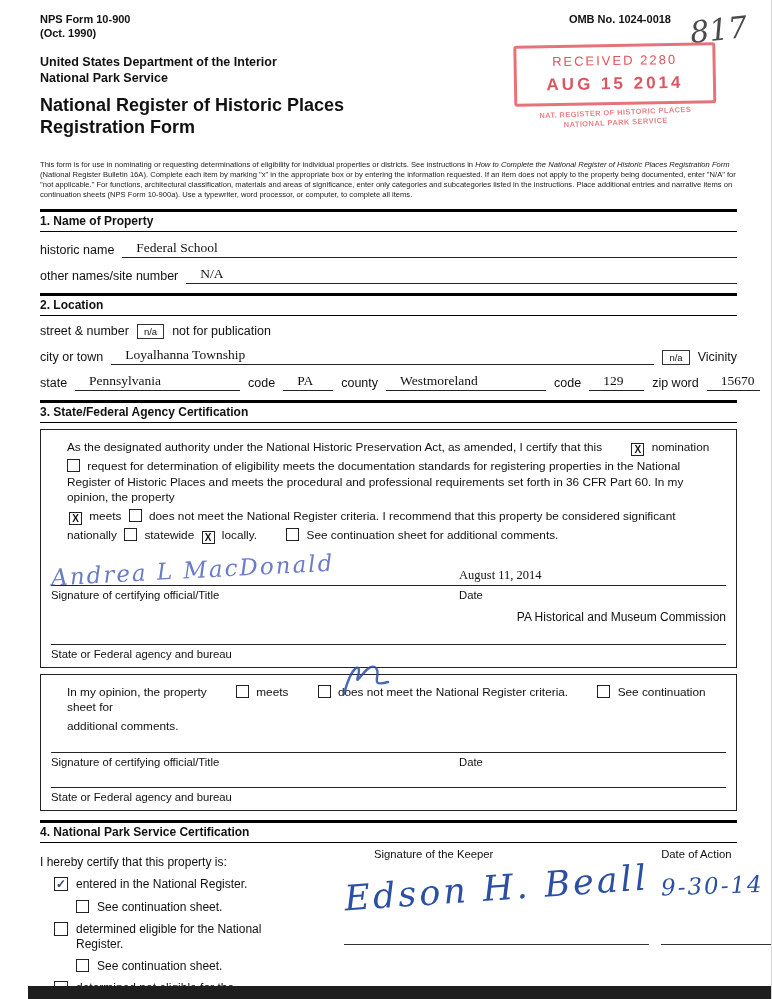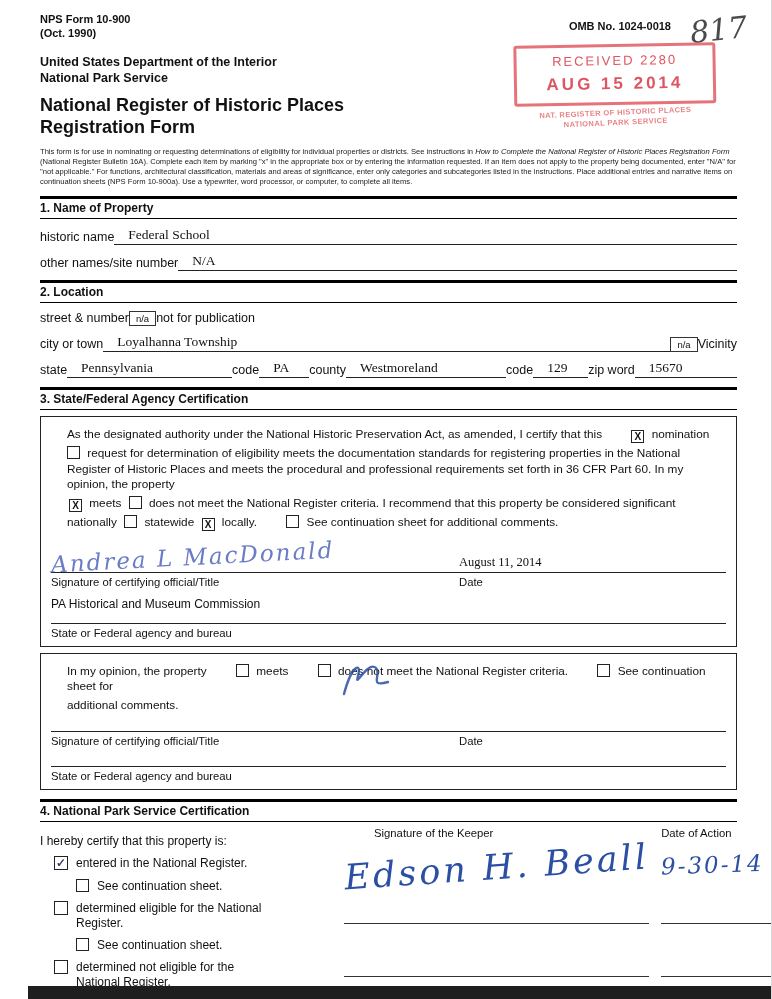--- a/index.html
+++ b/index.html
@@ -4,46 +4,46 @@
 <style>
   * { margin:0; padding:0; box-sizing:border-box; }
   html,body { background:#ffffff; }
   .page {
     position:relative; width:772px; height:999px; background:#fff;
     font-family:"Liberation Sans", sans-serif; color:#111;
     overflow:hidden; border-right:1px solid #d8d8d8;
   }
   .content { padding:12px 34px 0 40px; }
 
-  .top-row { display:flex; justify-content:space-between;align-items:center; }
+  .top-row { display:flex; justify-content:space-between; }
   .h-small { font-size:11px; font-weight:bold; line-height:1.3; }
   .omb { margin-right:66px; }
 
   .hw-817 {
     position:absolute; top:12px; right:24px; font-family:"DejaVu Serif", serif;
     font-style:italic; font-size:30px; color:#4a4a4a; transform:rotate(-6deg);
   }
 
   .stamp { position:absolute; left:514px; top:44px; width:202px; text-align:center; transform:rotate(-1deg); }
   .stamp-box { border:3px solid rgba(224,80,88,0.8); border-radius:3px; padding:6px 4px 8px; color:#dd5560; }
   .stamp-received { font-size:13px; letter-spacing:2px; }
   .stamp-date { font-size:17px; font-weight:bold; letter-spacing:3px; margin-top:6px; }
   .stamp-sub { margin-top:3px; color:rgba(224,80,88,0.72); font-size:7.5px; line-height:1.35; letter-spacing:0.4px; font-weight:bold; transform:rotate(-1.5deg); }
 
   .dept { margin-top:13px; font-weight:bold; font-size:12.5px; line-height:1.3; }
   .main-title { margin-top:9px; font-weight:bold; font-size:18px; line-height:1.2; }
 
-  .instructions { margin-top:9px; font-size:7.6px; line-height:1.32; color:#1a1a1a; }
+  .instructions { margin-top:22px; font-size:7.6px; line-height:1.32; color:#1a1a1a; }
 
   .section-head {
     margin-top:9px; border-top:3px solid #000; border-bottom:1.5px solid #000;
     font-weight:bold; font-size:12px; padding:2px 0 3px;
   }
 
-  .field-row { display:flex; align-items:flex-end; margin-top:8px; font-size:12.5px; }
+  .field-row { display:flex; align-items:flex-end; margin-top:8px; font-size:12.5px; column-gap:8px; }
   .flabel { white-space:nowrap; padding-bottom:1px; }
   .fill {
     flex:1; border-bottom:1.3px solid #222; font-family:"Liberation Serif", serif;
     font-size:13.5px; padding:0 6px 1px 14px; white-space:nowrap; min-height:17px;
   }
   .fill.fixed { flex:none; }
   .w-state { width:165px; } .w-code { width:50px; } .w-county { width:160px; } .w-code2 { width:55px; }
   .na-box { display:inline-block; border:1px solid #333; font-size:9.5px; padding:1px 6px; white-space:nowrap; }
 
   .cb {
@@ -55,21 +55,21 @@
 
   .cert-box { border:1.3px solid #222; margin-top:6px; padding:7px 10px 5px; font-size:11.8px; line-height:1.32; }
   .cert-line { margin-top:3px;margin-left:16px; }
 
   .script { font-family:"DejaVu Serif", serif; font-style:italic; }
   .sig-row { position:relative; display:flex; align-items:flex-end; border-bottom:1.2px solid #222; margin-top:10px; height:32px; }
   .sig-andrea { font-size:23px; color:#5a6ec0; transform:rotate(-3deg); letter-spacing:2px; opacity:.9; white-space:nowrap; }
   .typed-date { position:absolute; left:408px; bottom:2px; font-family:"Liberation Serif", serif; font-size:12.5px; color:#111; }
   .sig-labels { position:relative; font-size:11.3px; padding-top:2px; height:16px; }
   .date-label { position:absolute; left:408px; top:2px; }
-  .agency-value { border-bottom:1.2px solid #222; margin-top:8px; font-size:12px; padding-bottom:10px; }
+  .agency-value { border-bottom:1.2px solid #222; margin-top:8px; font-size:12px; padding-bottom:18px;text-align:right; }
   .agency-label { font-size:11.3px; padding-top:2px; }
   .spacer18 { height:18px; }
   .hr { border-bottom:1.2px solid #222; }
 
   .s4 { display:flex; margin-top:5px; }
   .s4-left { width:292px; flex:none; font-size:12px; }
   .s4-certify { margin-top:7px; }
   .s4-item { display:flex; margin-top:8px; align-items:flex-start; }
   .cb4 { flex:none; width:14px; height:14px; border:1.4px solid #222; margin:0 8px 0 14px; text-align:center; font-size:12px; line-height:12px; font-weight:bold; color:#33406b; }
   .cb4.sub { width:13px; height:13px; margin-left:36px; }

